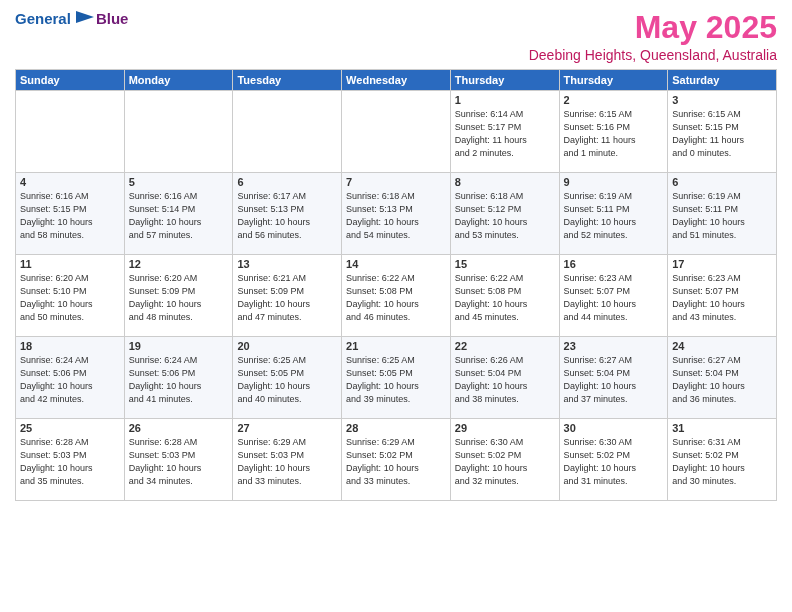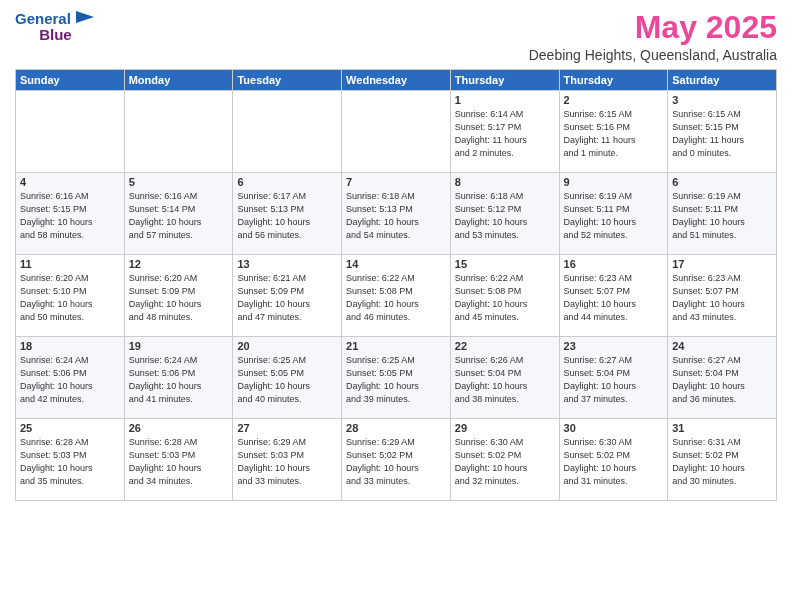--- a/index.html
+++ b/index.html
@@ -39,21 +39,21 @@
       text-align: right;
     }
     .main-title {
       font-size: 32px;
       font-weight: bold;
       color: #ec4899;
       line-height: 1.1;
     }
     .subtitle {
       font-size: 14px;
-      color: #404040;
+      color: #be185d;
       margin-top: 2px;
     }
     .calendar {
       width: 100%;
       border-collapse: collapse;
       table-layout: fixed;
       padding-left: 36px;
     }
     .calendar th {
       background: #2a6abf;
@@ -93,21 +93,21 @@
     .week-row td {
       height: 82px;
     }
   </style>
 </head>
 <body>
 
 <div class="page">
   <div class="header">
     <div class="logo">
-      <div style="display:flex; flex-direction:column; align-items:center; line-height:1.15;">
+      <div style="display:flex; flex-direction:row; align-items:flex-end; line-height:1.15;">
         <div style="display:flex; align-items:center;">
           <span class="logo-text"><span>General</span></span>
           <svg width="22" height="18" viewBox="0 0 22 18" style="margin-left:3px; margin-top:-2px;">
             <polygon points="2,2 20,8 2,14" fill="#1a5ca8"></polygon>
           </svg>
         </div>
         <span class="logo-text" style="color:#701a75; margin-top:-2px;">Blue</span>
       </div>
     </div>
     <div class="title-block">

